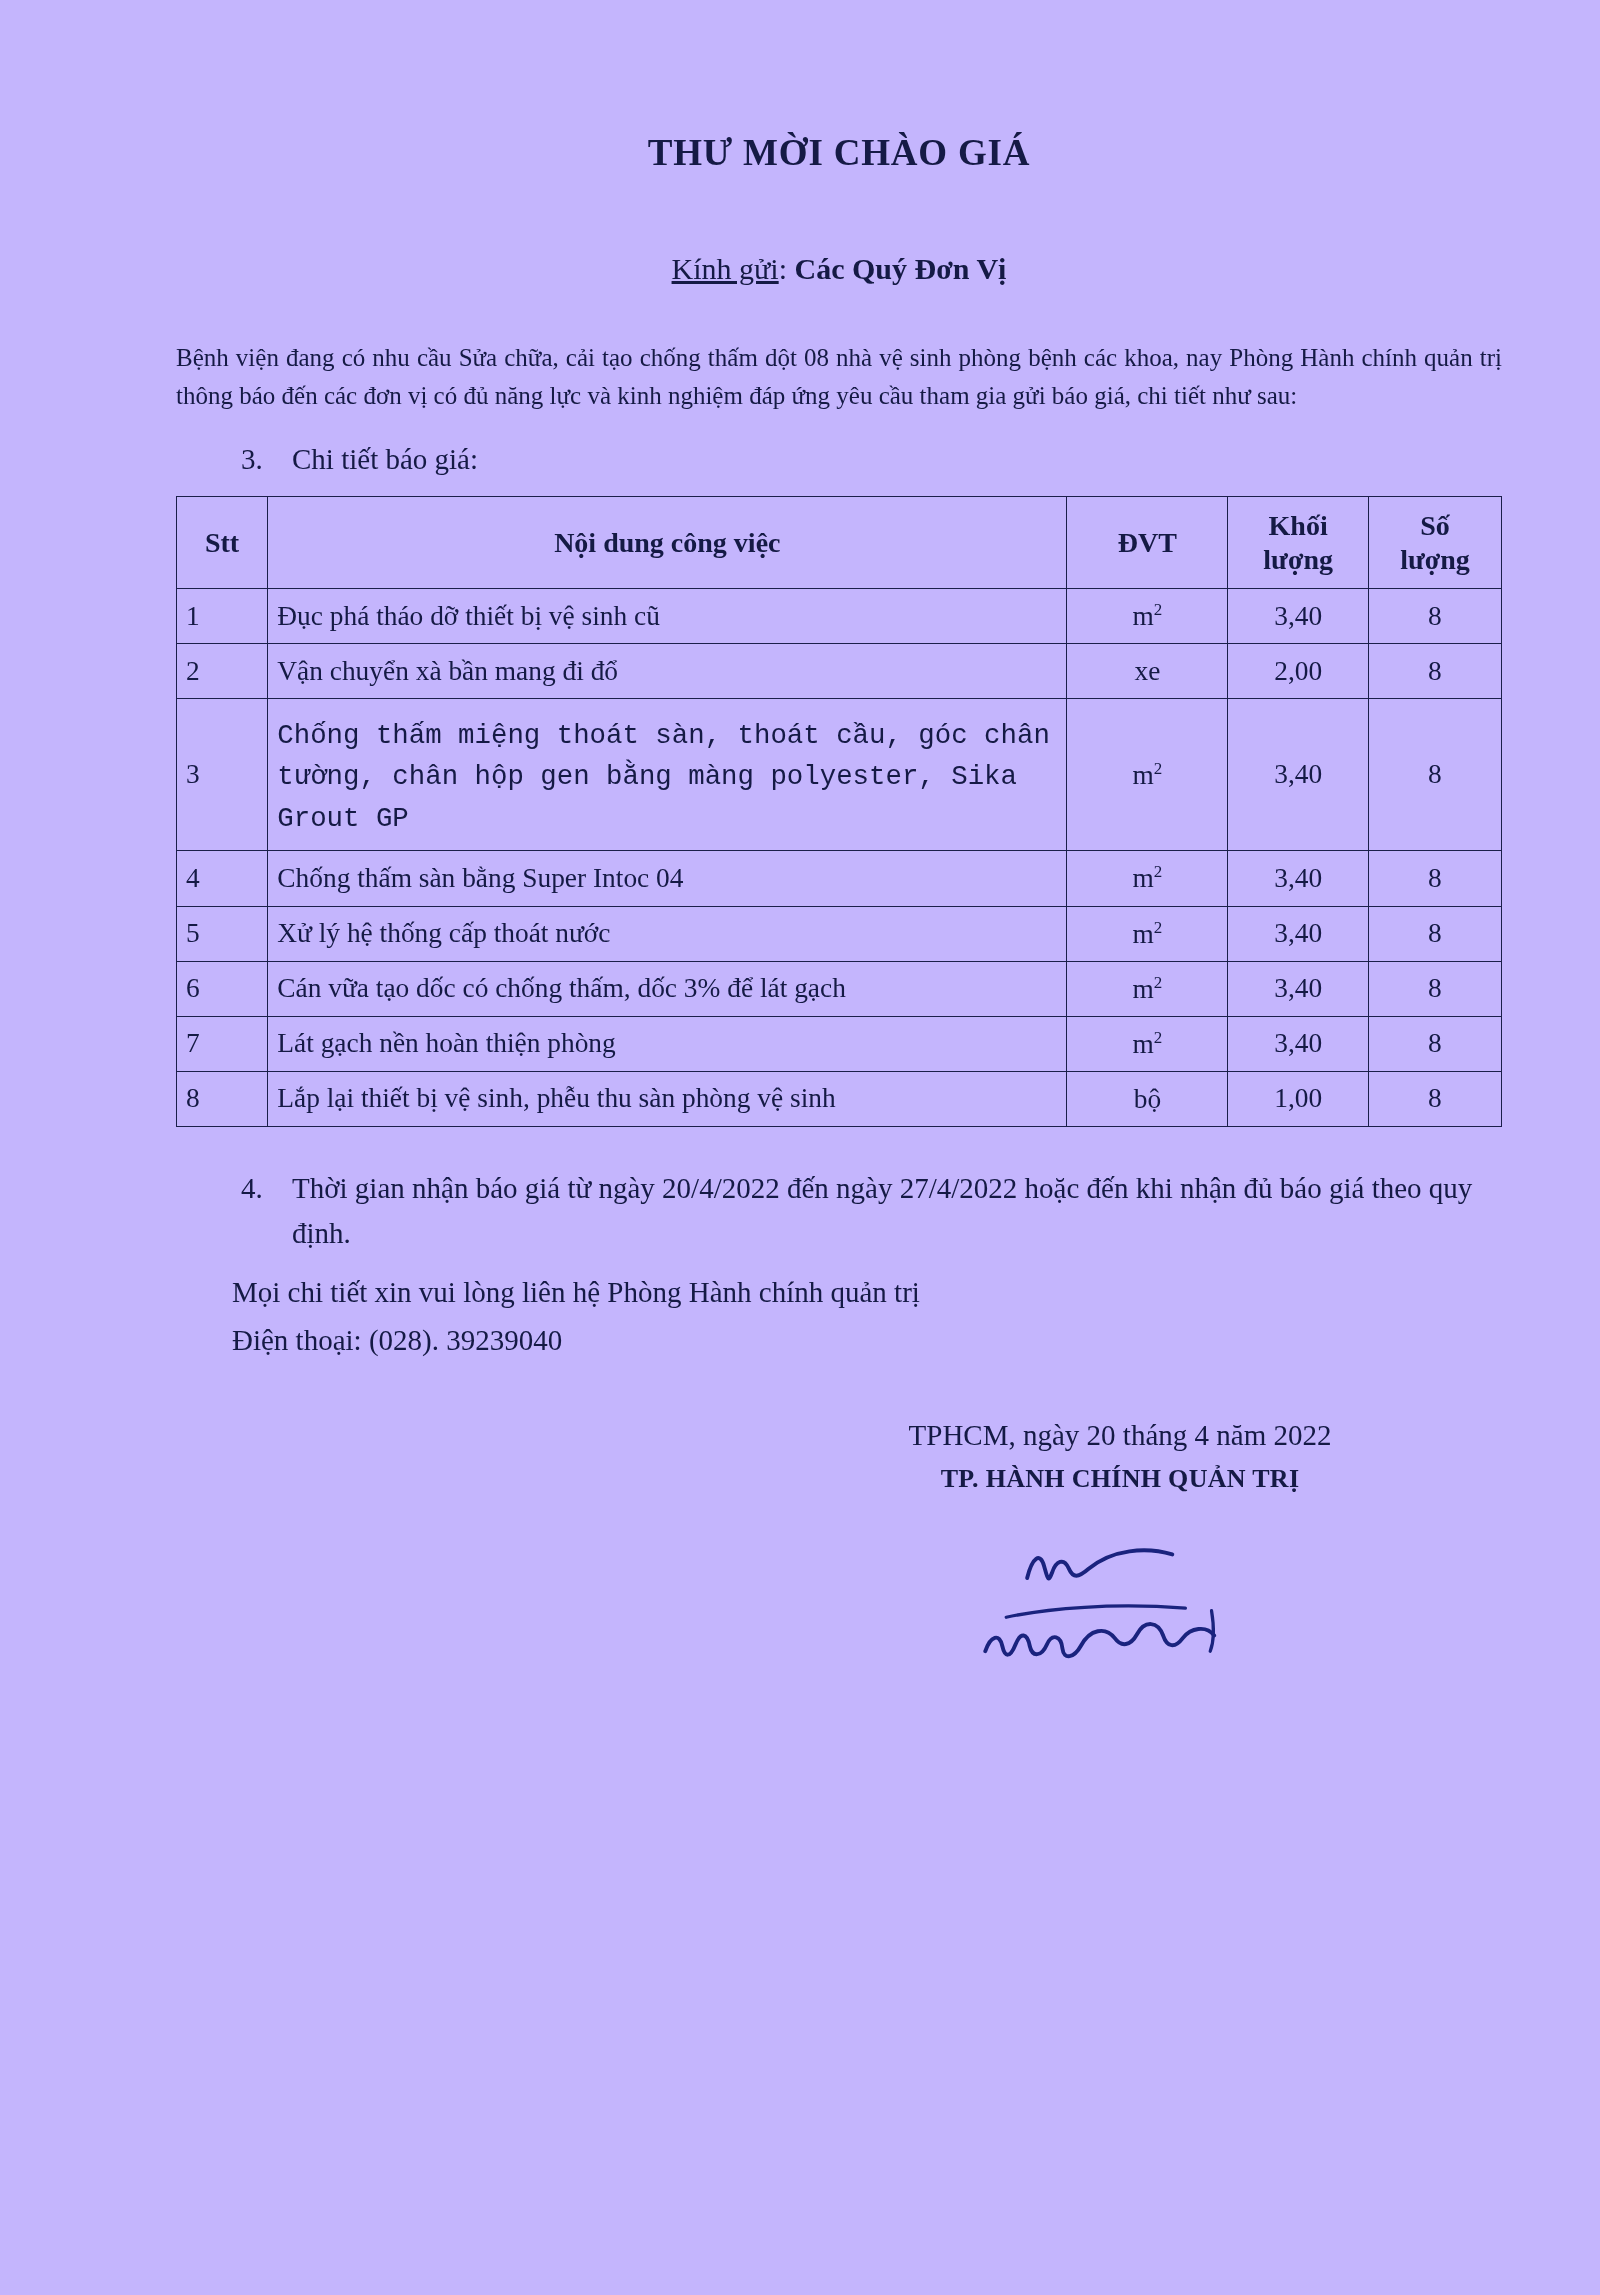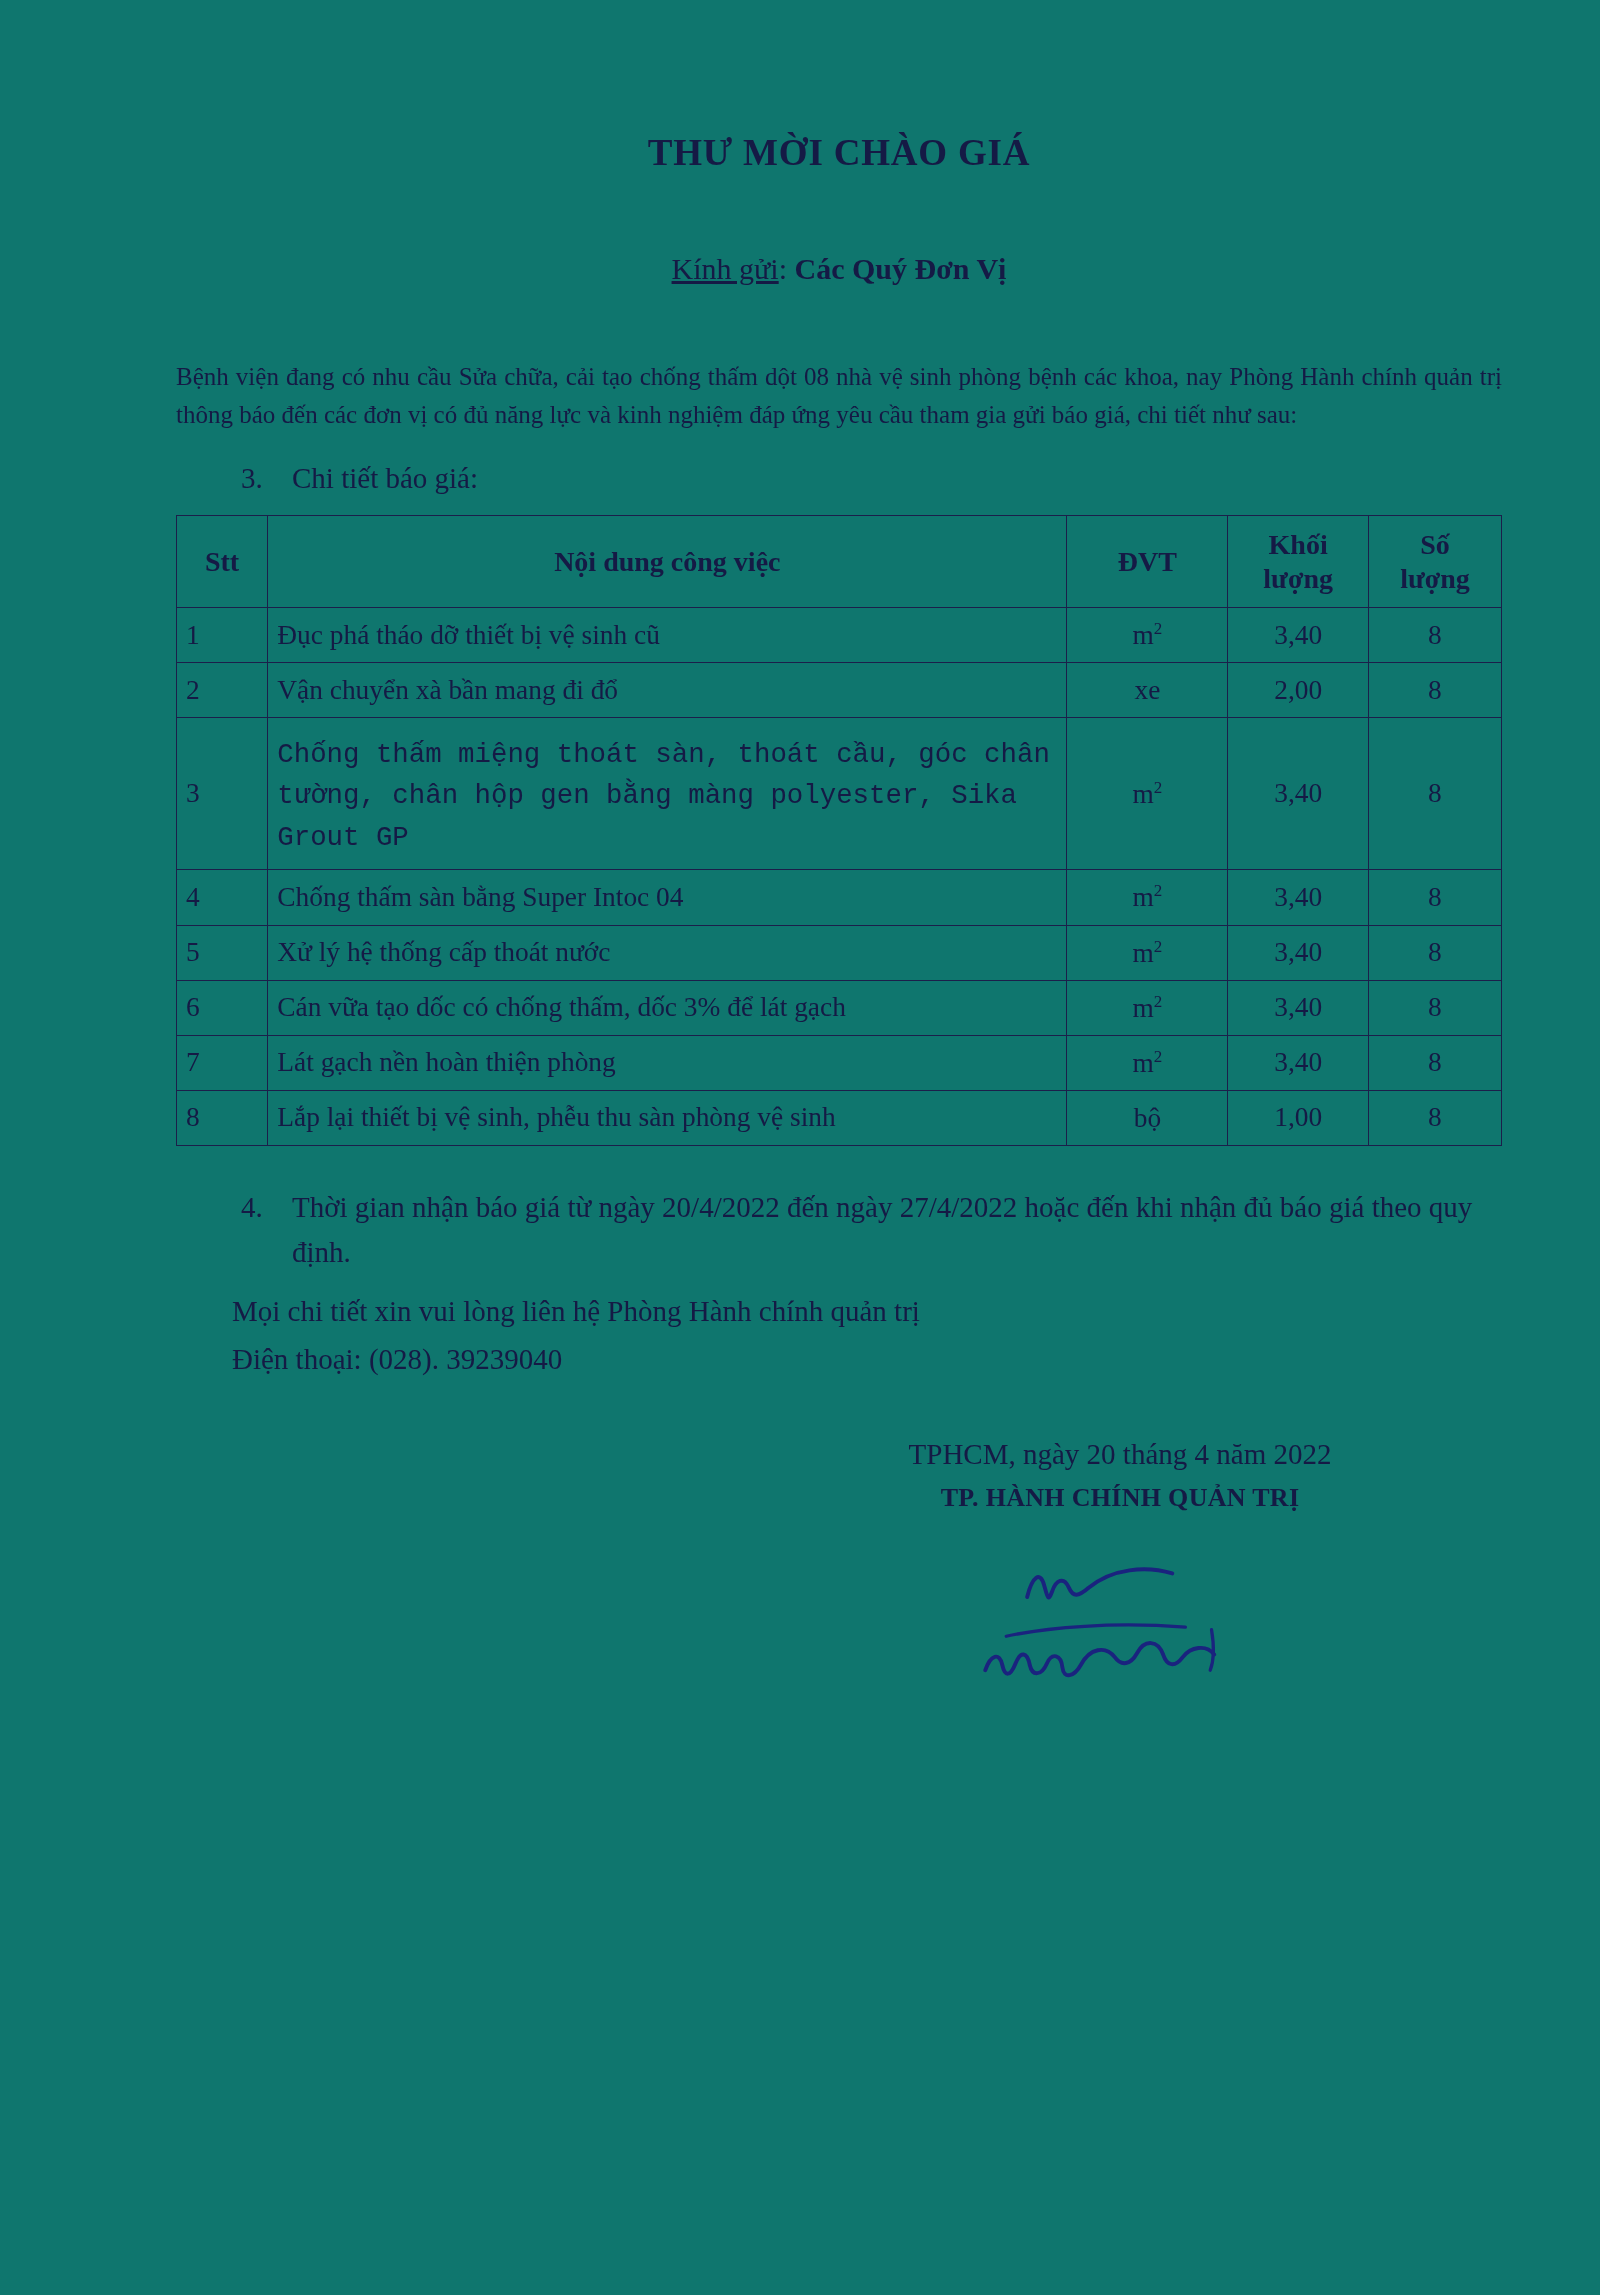--- a/index.html
+++ b/index.html
@@ -8,21 +8,21 @@
     background: #ffffff;
   }
   body {
     font-family: "Liberation Serif", serif;
     color: #12143a;
   }
   .page {
     width: 1601px;
     height: 2295px;
     position: relative;
-    background: #0f766e;
+    background: #c4b5fd;
     box-sizing: border-box;
     padding: 0;
     overflow: hidden;
   }
   .inner {
     position: absolute;
     left: 176px;
     top: 131px;
     width: 1326px;
   }
@@ -30,21 +30,21 @@
     text-align: center;
     font-weight: bold;
     font-size: 37px;
     letter-spacing: 0.8px;
     color: #151a45;
     margin: 0 0 78px 0;
   }
   .recipient-line {
     text-align: center;
     font-size: 30px;
-    margin: 0 0 72px 0;
+    margin: 0 0 53px 0;
     color: #151a45;
   }
   .recipient-line .u {
     text-decoration: underline;
   }
   .recipient-line .b {
     font-weight: bold;
   }
   .para {
     font-size: 25px;

